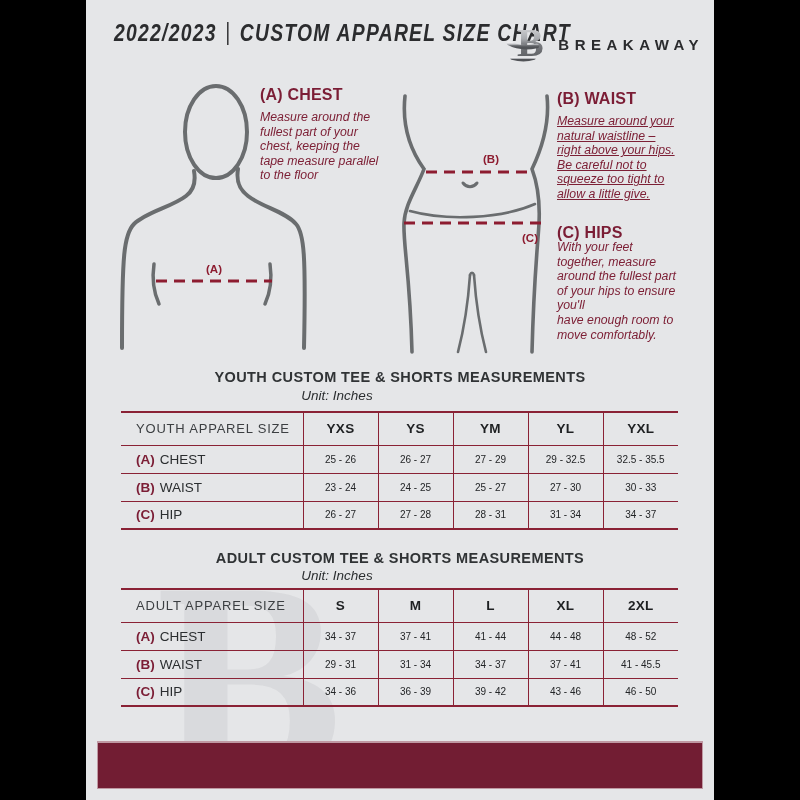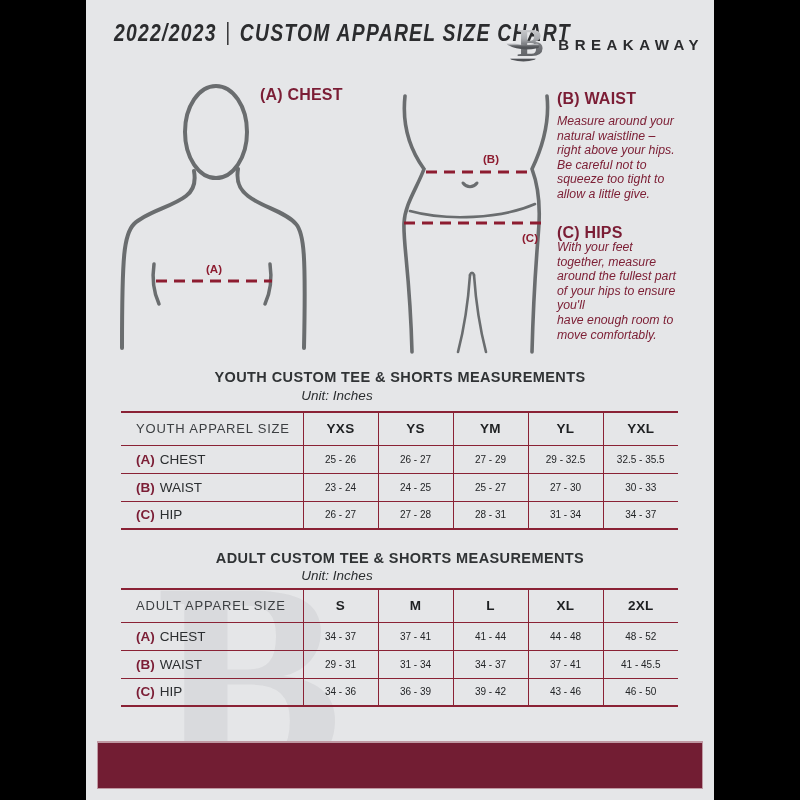--- a/index.html
+++ b/index.html
@@ -29,21 +29,21 @@
 
   
   .fig{position:absolute;}
   .fig-upper{left:24px;top:76px;}
   .fig-lower{left:300px;top:92px;}
   .guide-head{position:absolute;font-weight:bold;font-size:16px;color:var(--maroon-head);letter-spacing:.2px;}
   .guide-body{position:absolute;font-style:italic;font-size:12.3px;line-height:14.6px;color:#7d2036;white-space:pre-line;}
   .gh-chest{left:174px;top:86px;}
   .gb-chest{left:174px;top:110px;}
   .gh-waist{left:471px;top:90px;}
-  .gb-waist{left:471px;top:114px;}
+  .gb-waist{left:471px;top:114px;text-decoration:underline;}
   .gh-hips{left:471px;top:224px;}
   .gb-hips{left:471px;top:240px;}
 
   
   .sec-title{position:absolute;left:0;width:628px;text-align:center;font-weight:bold;
     font-size:14.5px;letter-spacing:.4px;color:#303335;}
   .sec-unit{position:absolute;left:0;width:502px;text-align:center;font-style:italic;
     font-size:13.5px;color:#2b2e30;}
   .t-youth{top:369px;} .u-youth{top:388px;}
   .t-adult{top:550px;} .u-adult{top:568px;}
@@ -125,20 +125,25 @@
       <path d="M84 183 C82 212 78 237 72 260" fill="none" stroke="var(--fig)" stroke-width="2.6" stroke-linecap="round"></path>
       <path d="M88 183 C90 212 94 237 100 260" fill="none" stroke="var(--fig)" stroke-width="2.6" stroke-linecap="round"></path>
       <path d="M84 183 C85 180 87 180 88 183" fill="none" stroke="var(--fig)" stroke-width="2.6" stroke-linecap="round"></path>
       <line x1="40" y1="80" x2="144" y2="80" stroke="var(--maroon-line)" stroke-width="2.8" stroke-dasharray="11,7"></line>
       <line x1="18" y1="131" x2="156" y2="131" stroke="var(--maroon-line)" stroke-width="2.8" stroke-dasharray="11,7"></line>
       <text x="105" y="71" text-anchor="middle" font-size="11.5" font-weight="bold" fill="var(--maroon-line)">(B)</text>
       <text x="144" y="150" text-anchor="middle" font-size="11.5" font-weight="bold" fill="var(--maroon-line)">(C)</text>
     </svg>
 
     <div class="guide-head gh-chest">(A) CHEST</div>
+    <div class="guide-body gb-chest">Measure around the
+fullest part of your
+chest, keeping the
+tape measure parallel
+to the floor</div>
     <div class="guide-head gh-waist">(B) WAIST</div>
     <div class="guide-body gb-waist">Measure around your
 natural waistline –
 right above your hips.
 Be careful not to
 squeeze too tight to
 allow a little give.</div>
     <div class="guide-head gh-hips">(C) HIPS</div>
     <div class="guide-body gb-hips">With your feet
 together, measure

